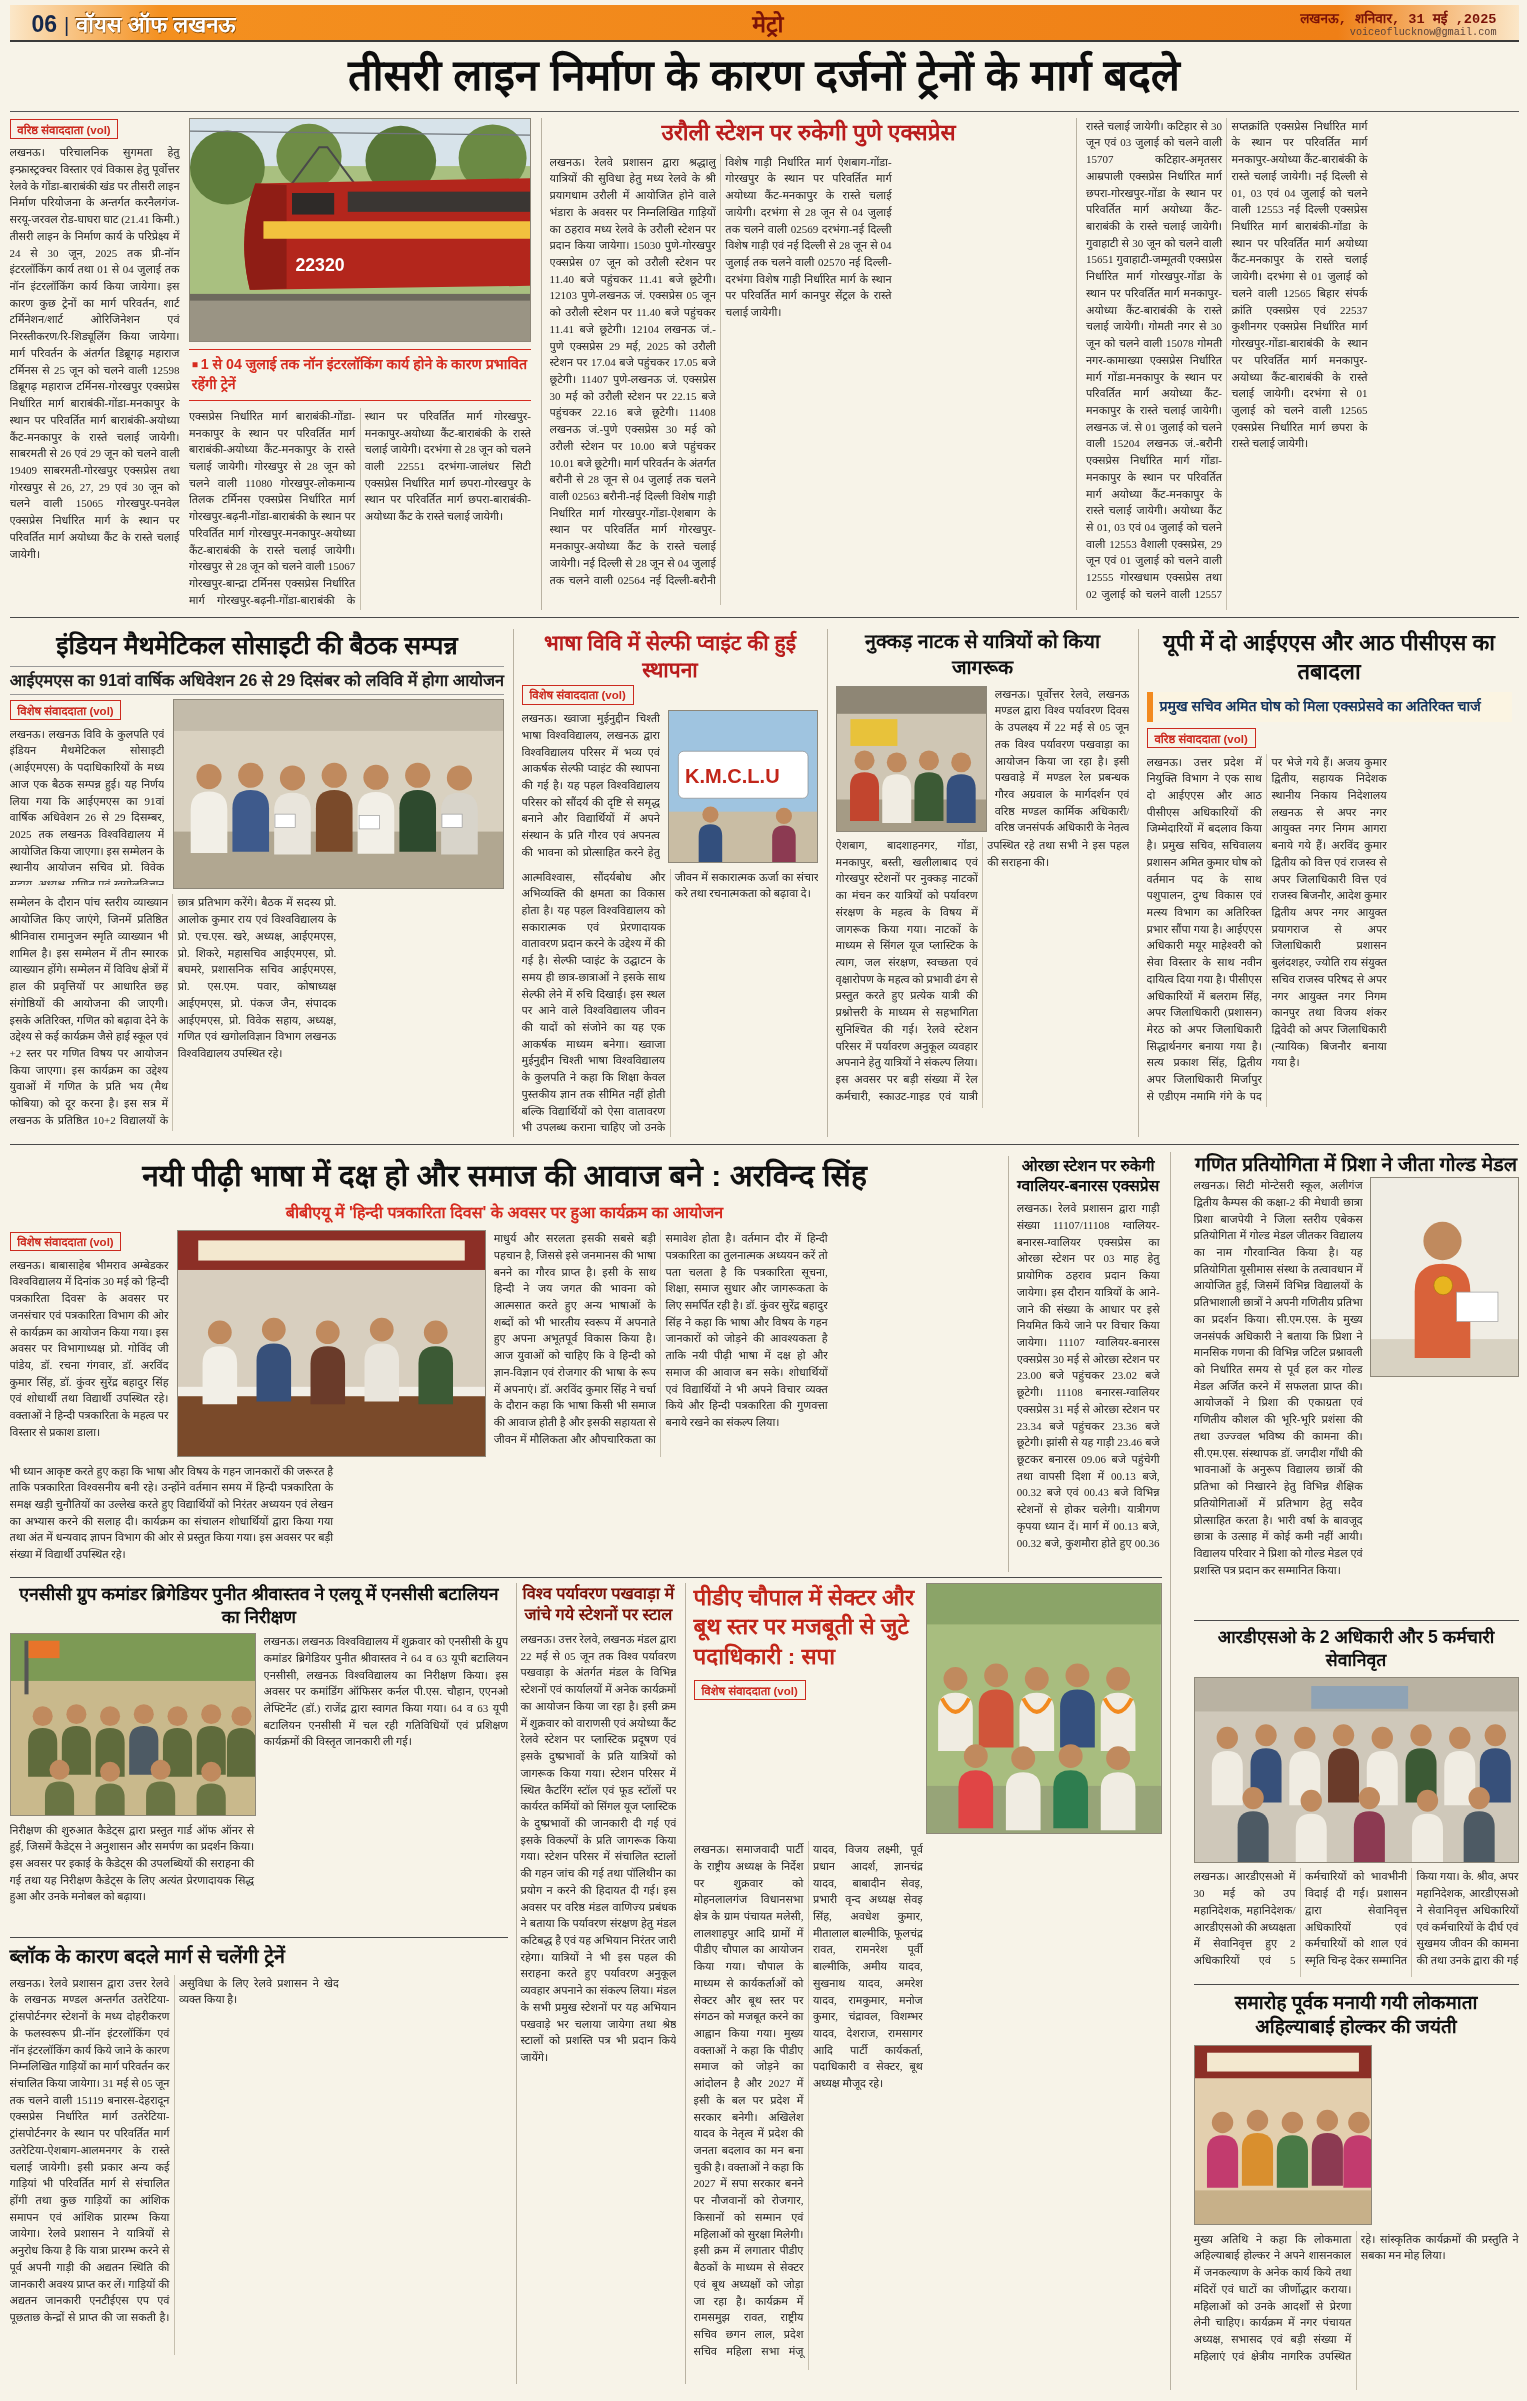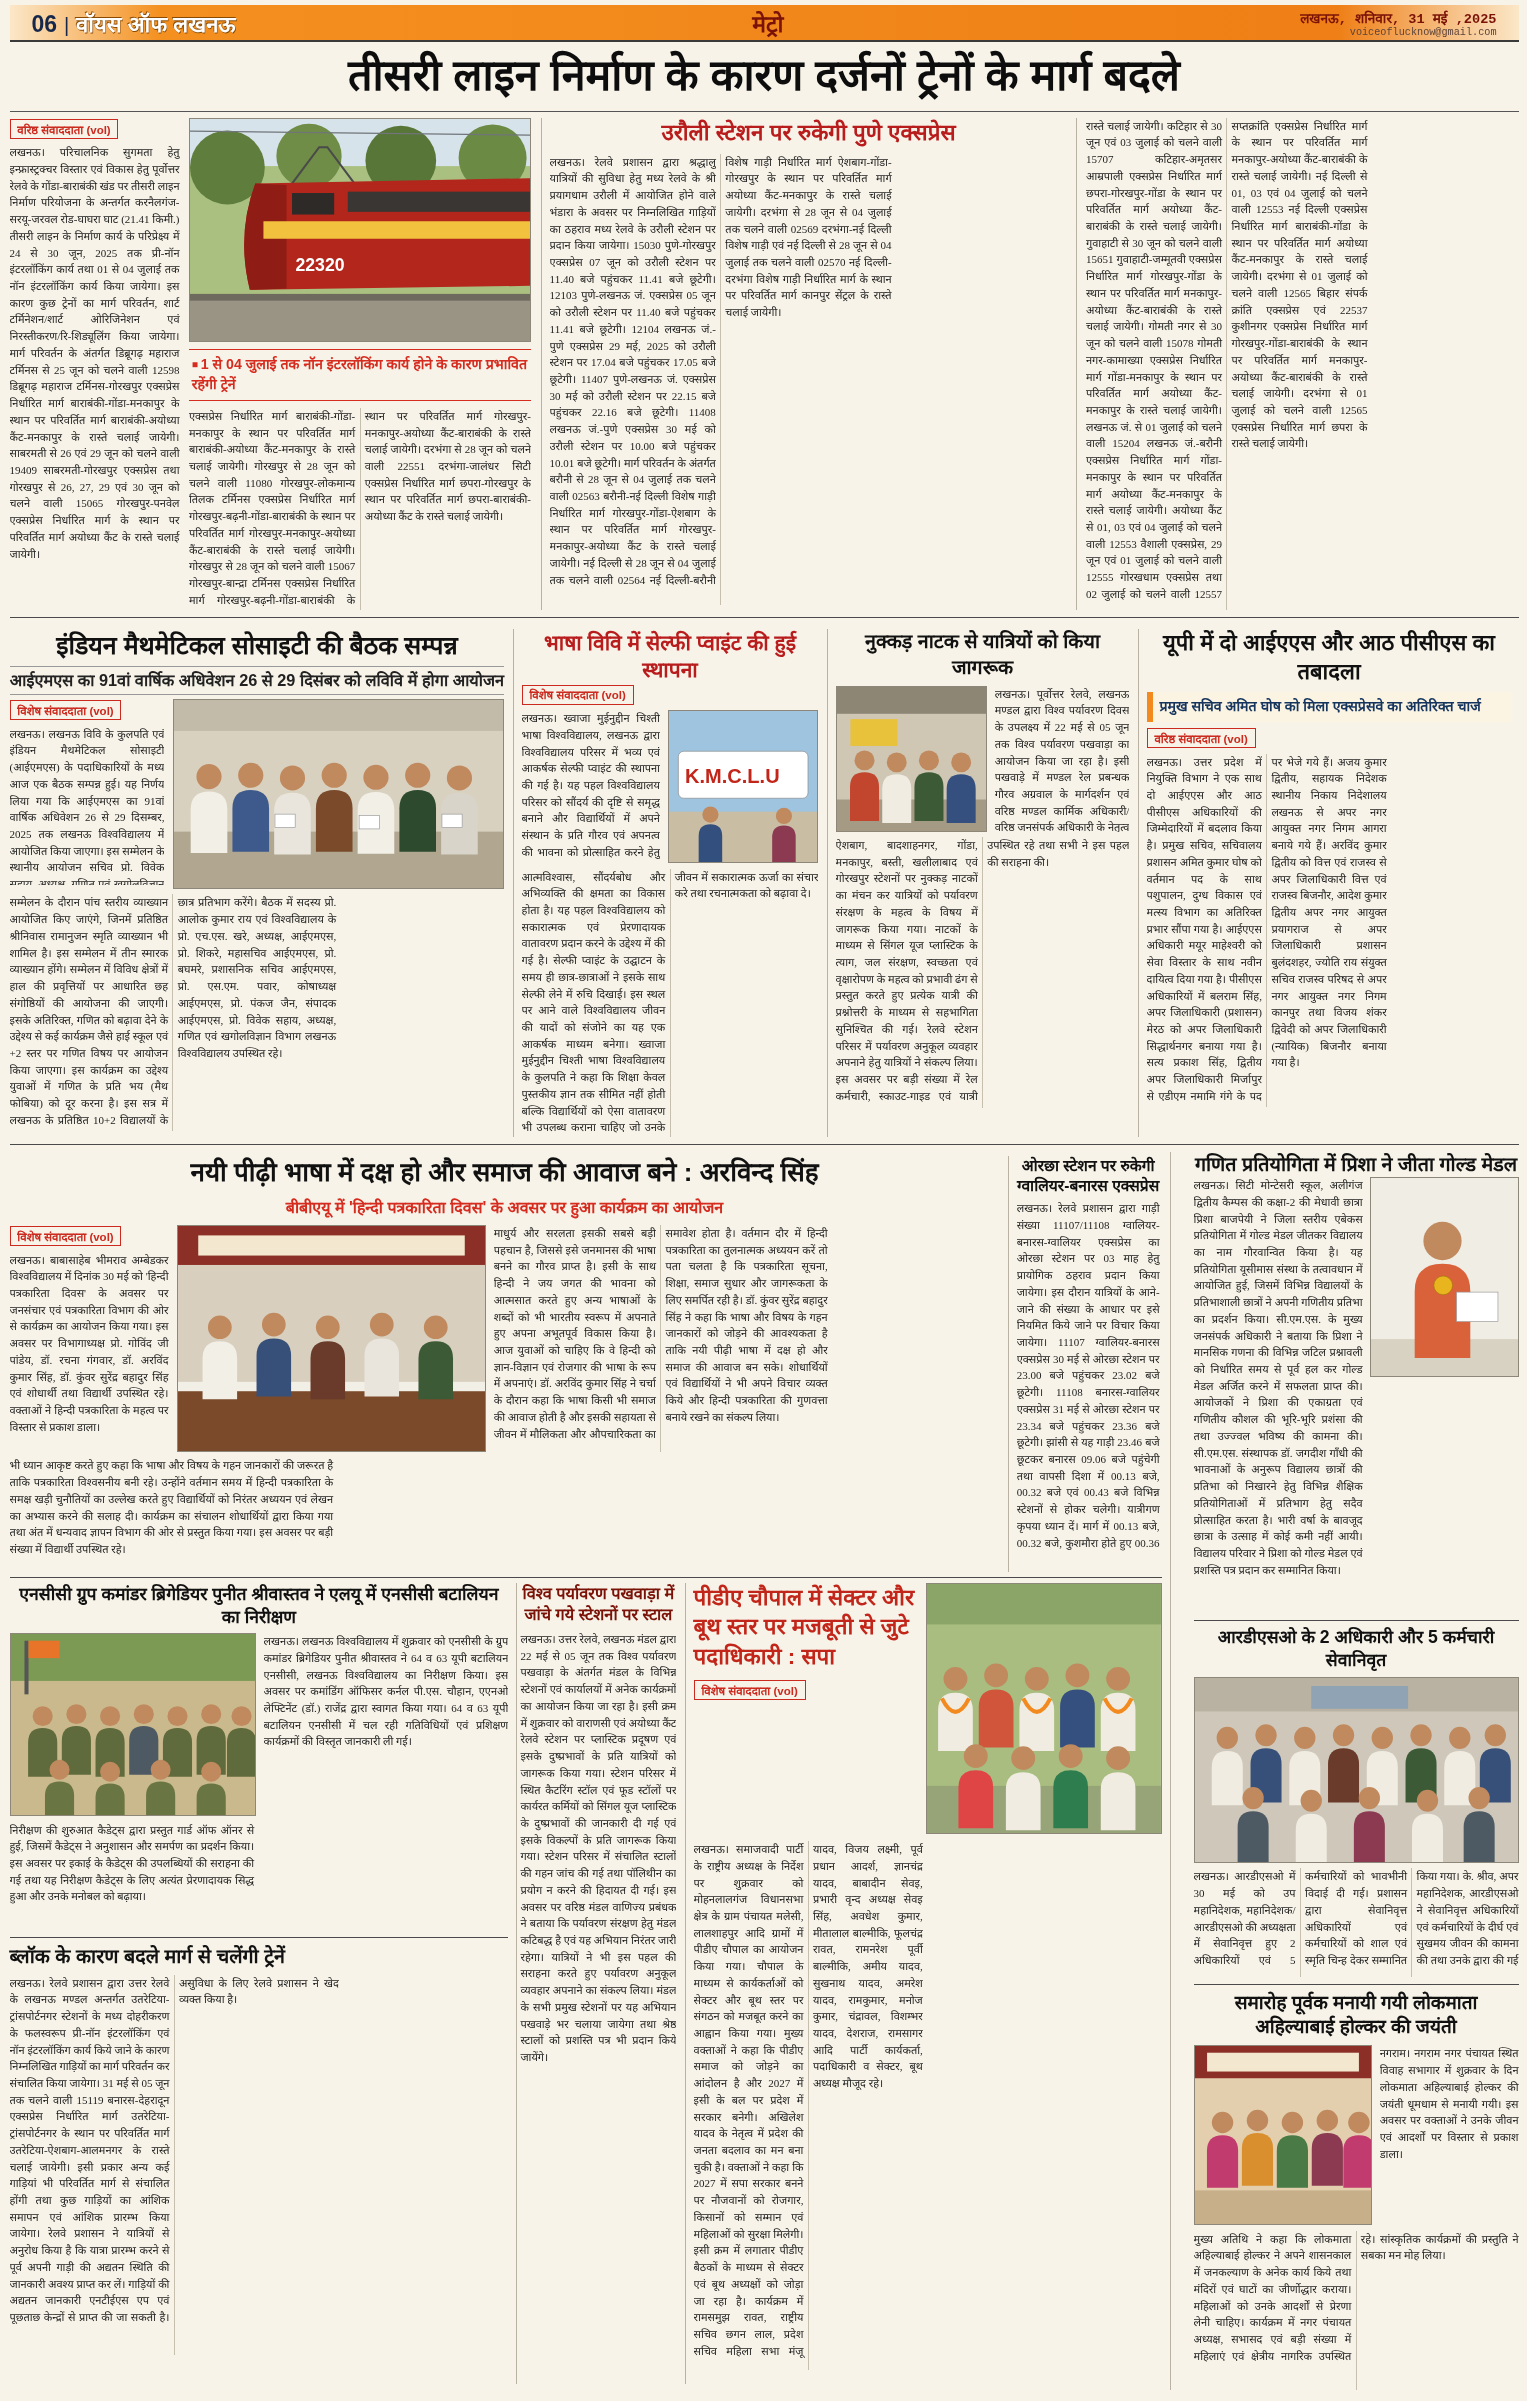--- a/index.html
+++ b/index.html
@@ -210,21 +210,21 @@
     </article>
   </section>
 
   <div class="rule"></div>
 
   <div class="lower">
     <div class="lower-left">
 
       <div class="band3">
         <article class="a-bbau">
-          <h2 style="font-size:26px;text-align:center">नयी पीढ़ी भाषा में दक्ष हो और समाज की आवाज बने : अरविन्द सिंह</h2>
+          <h2 style="font-size:30px;text-align:center">नयी पीढ़ी भाषा में दक्ष हो और समाज की आवाज बने : अरविन्द सिंह</h2>
           <div class="deck red" style="font-size:16px">बीबीएयू में 'हिन्दी पत्रकारिता दिवस' के अवसर पर हुआ कार्यक्रम का आयोजन</div>
           <div class="row" style="height:227px">
             <div style="width:159px">
               <span class="byline">विशेष संवाददाता (vol)</span>
               <div class="txt" style="height:197px">लखनऊ। बाबासाहेब भीमराव अम्बेडकर विश्वविद्यालय में दिनांक 30 मई को 'हिन्दी पत्रकारिता दिवस' के अवसर पर जनसंचार एवं पत्रकारिता विभाग की ओर से कार्यक्रम का आयोजन किया गया। इस अवसर पर विभागाध्यक्ष प्रो. गोविंद जी पांडेय, डॉ. रचना गंगवार, डॉ. अरविंद कुमार सिंह, डॉ. कुंवर सुरेंद्र बहादुर सिंह एवं शोधार्थी तथा विद्यार्थी उपस्थित रहे। वक्ताओं ने हिन्दी पत्रकारिता के महत्व पर विस्तार से प्रकाश डाला।</div>
             </div>
             <div class="photo" style="width:309px;height:227px">
               <svg viewBox="0 0 455 335" preserveAspectRatio="none">
                 <rect width="455" height="335" fill="#d8cfbf"></rect>
                 <rect width="455" height="58" fill="#8c2f26"></rect>
@@ -372,21 +372,20 @@
               <rect width="262" height="48" fill="#8c2f26"></rect>
               <rect x="18" y="10" width="226" height="28" fill="#f3e8cf"></rect>
               <rect y="215" width="262" height="50" fill="#c7b089"></rect>
               <use href="#pp" transform="translate(12,95) scale(1.45)" style="color:#c23b6e"></use>
               <use href="#pp" transform="translate(64,92) scale(1.45)" style="color:#d98f2e"></use>
               <use href="#pp" transform="translate(116,95) scale(1.45)" style="color:#4a7a46"></use>
               <use href="#pp" transform="translate(168,92) scale(1.45)" style="color:#8c3a52"></use>
               <use href="#pp" transform="translate(215,95) scale(1.45)" style="color:#c23b6e"></use>
             </svg>
           </div>
-          <div class="txt" style="flex:1;height:180px">नगराम। नगराम नगर पंचायत स्थित विवाह सभागार में शुक्रवार के दिन लोकमाता अहिल्याबाई होल्कर की जयंती धूमधाम से मनायी गयी। इस अवसर पर वक्ताओं ने उनके जीवन एवं आदर्शों पर विस्तार से प्रकाश डाला।</div>
         </div>
         <div class="txt c2" style="height:159px;margin-top:5.4px">मुख्य अतिथि ने कहा कि लोकमाता अहिल्याबाई होल्कर ने अपने शासनकाल में जनकल्याण के अनेक कार्य किये तथा मंदिरों एवं घाटों का जीर्णोद्धार कराया। महिलाओं को उनके आदर्शों से प्रेरणा लेनी चाहिए। कार्यक्रम में नगर पंचायत अध्यक्ष, सभासद एवं बड़ी संख्या में महिलाएं एवं क्षेत्रीय नागरिक उपस्थित रहे। सांस्कृतिक कार्यक्रमों की प्रस्तुति ने सबका मन मोह लिया।</div>
       </article>
 
     </div>
   </div>
 
 </div>
 
 

